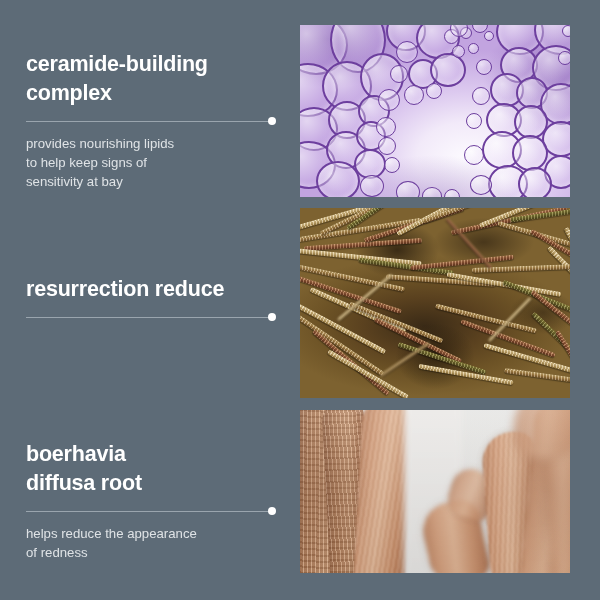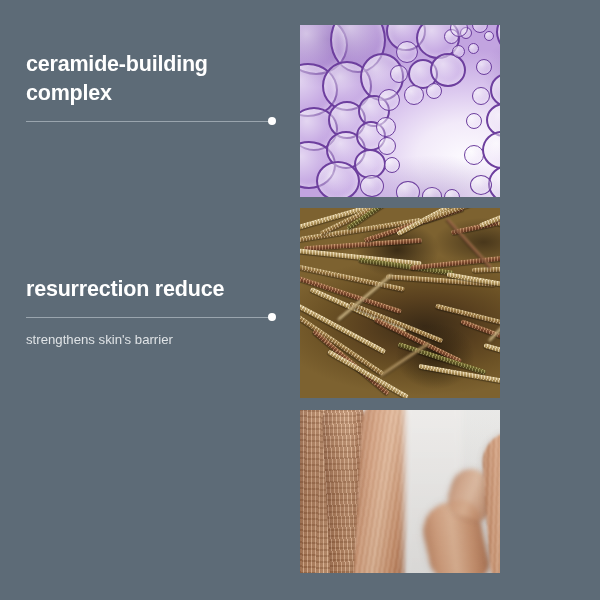--- a/index.html
+++ b/index.html
@@ -2,21 +2,21 @@
 <html><head>
 <meta charset="utf-8">
 <style>
   html, body {
     margin: 0;
     padding: 0;
     background: #5d6b77;
   }
   #canvas {
     position: relative;
-    width: 500px;
+    width: 600px;
     height: 600px;
     background: #5d6b77;
     overflow: hidden;
     font-family: "Liberation Sans", sans-serif;
     -webkit-font-smoothing: antialiased;
   }
 
   
   .ingredient {
     position: absolute;
@@ -186,31 +186,43 @@
 
 <div id="canvas">
 
   <div class="ingredient" style="top:50px;">
     <div class="ing-title">ceramide-building
 complex</div>
     <div class="rule-row">
       <div class="rule-line"></div>
       <div class="rule-dot"></div>
     </div>
+    <div class="ing-desc">provides nourishing lipids
+to help keep signs of
+sensitivity at bay</div>
   </div>
 
   <div class="ingredient" style="top:275px;">
     <div class="ing-title">resurrection reduce</div>
     <div class="rule-row">
       <div class="rule-line"></div>
       <div class="rule-dot"></div>
     </div>
-    <div class="ing-desc">strengthens skin's barrier</div>
-  </div>
-
+  </div>
+
+  <div class="ingredient" style="top:440px;">
+    <div class="ing-title">boerhavia
+diffusa root</div>
+    <div class="rule-row">
+      <div class="rule-line"></div>
+      <div class="rule-dot"></div>
+    </div>
+    <div class="ing-desc">helps reduce the appearance
+of redness</div>
+  </div>
 
   <div class="photo" style="top:25px; height:172px;">
     <div class="photo-inner">
       <div class="foam-base"></div>
       <div class="foam-shade"></div>
 
       <div class="bub h" style="left:-16px;  top:-10px; width:60px;  height:56px;"></div>
       <div class="bub h" style="left:30px;   top:-18px; width:52px;  height:62px;"></div>
       <div class="bub h" style="left:-22px;  top:38px;  width:56px;  height:50px;"></div>
       <div class="bub h" style="left:22px;   top:36px;  width:46px;  height:46px;"></div>

